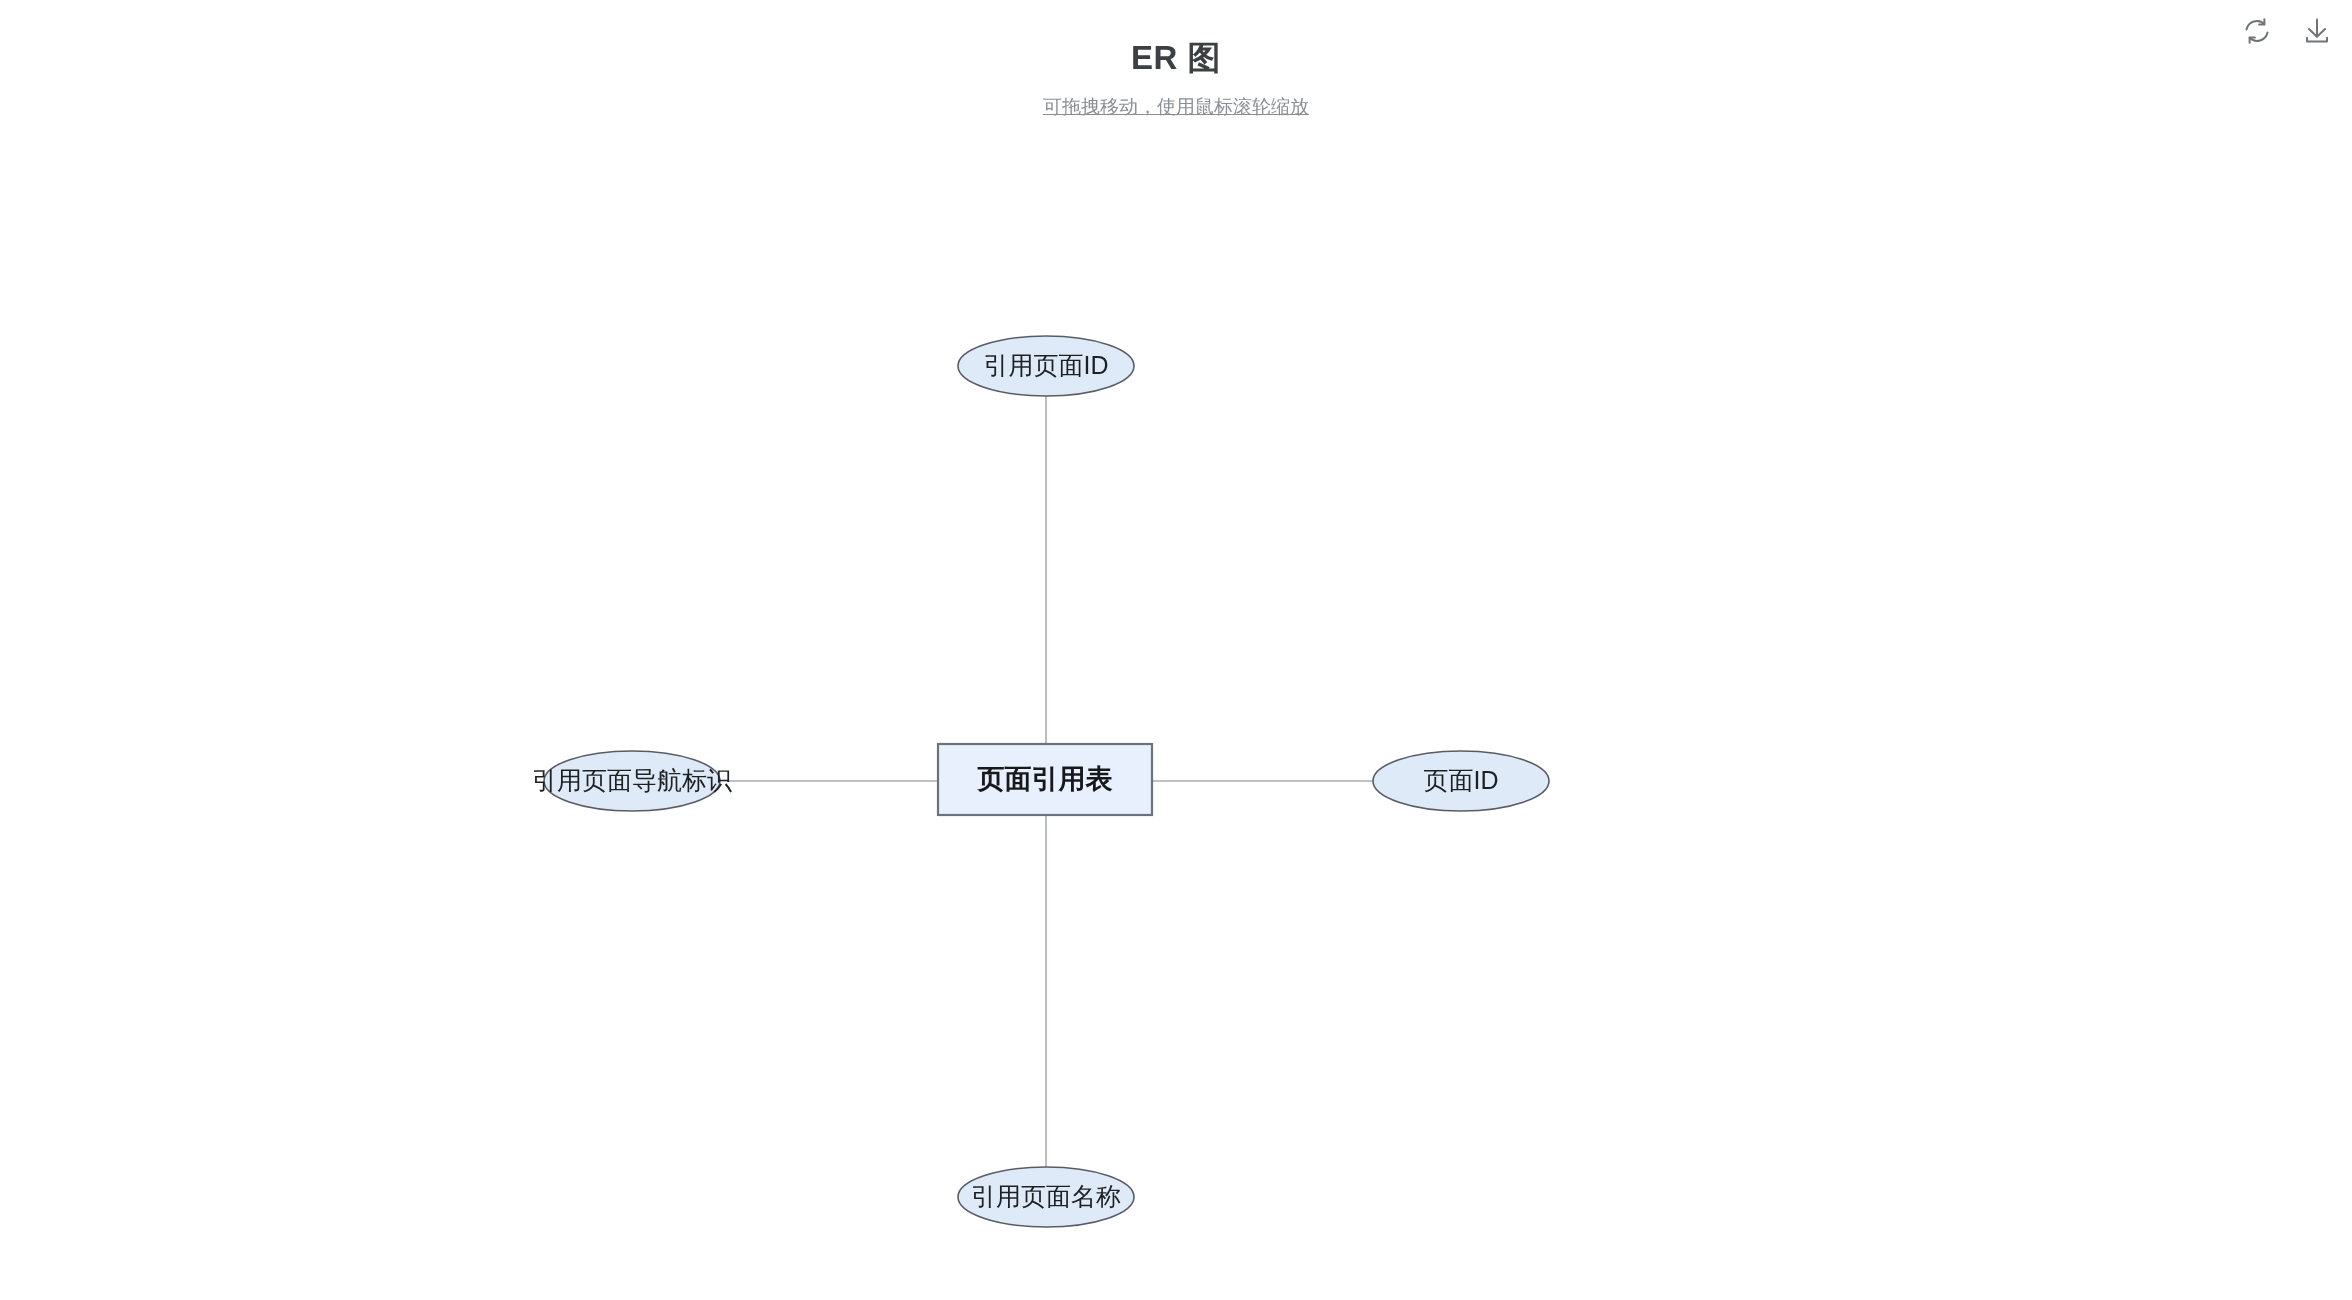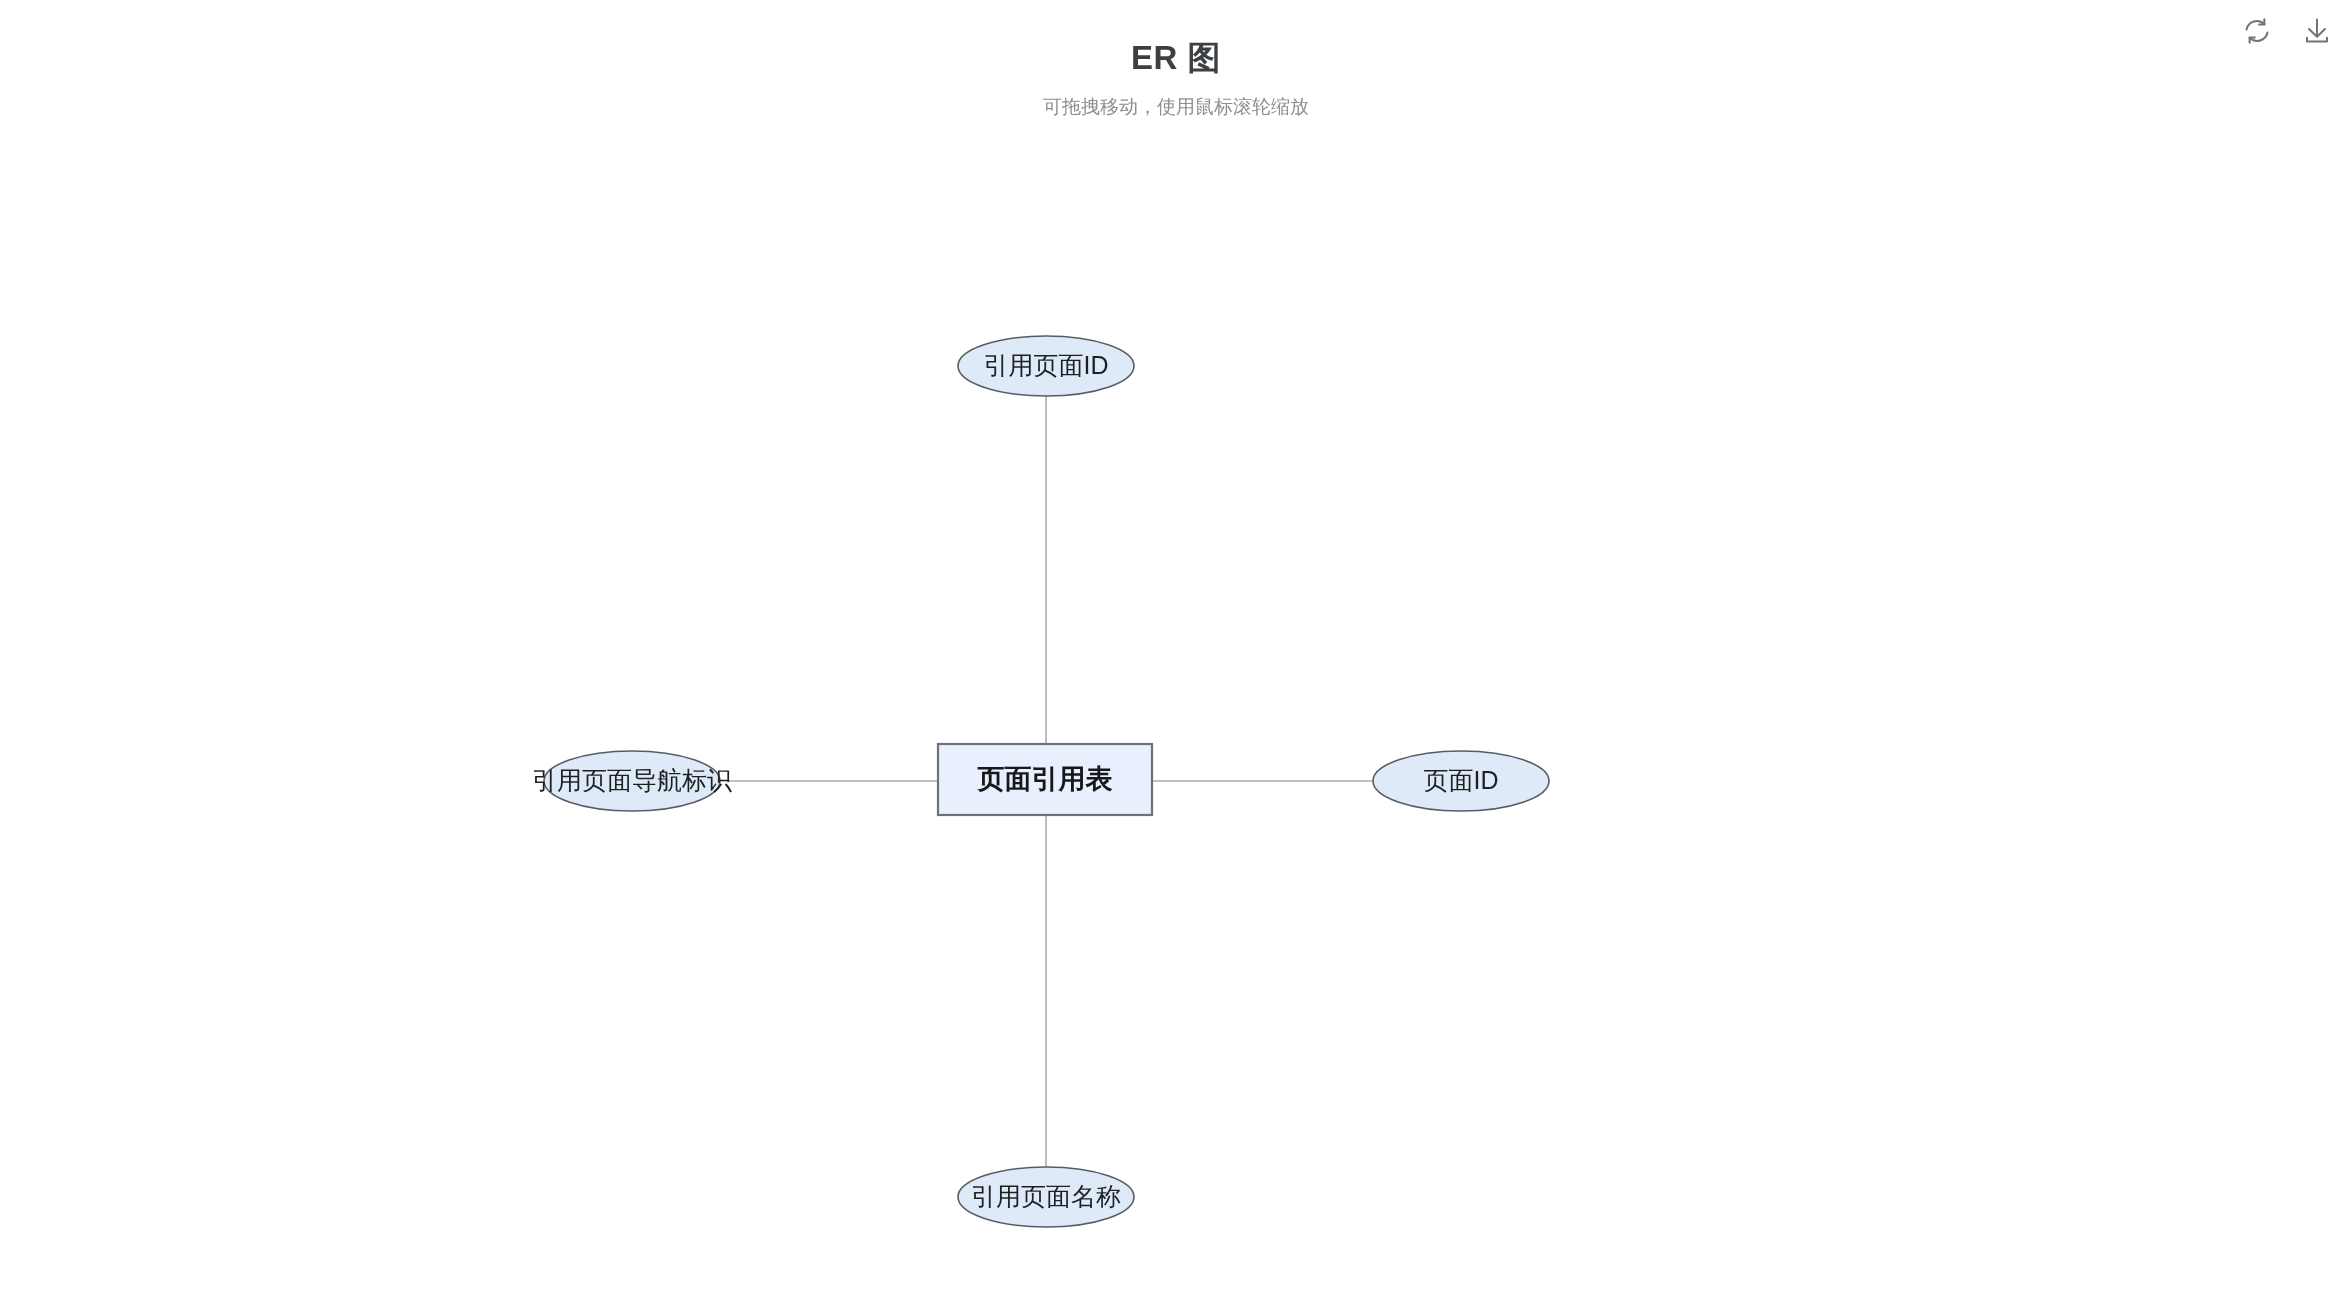--- a/index.html
+++ b/index.html
@@ -34,20 +34,21 @@
     letter-spacing: 0.5px;
     line-height: 1.2;
   }
   #page-subtitle {
     margin: 0;
     padding-top: 18px;
     font-size: 19px;
     font-weight: normal;
     color: #8a8f94;
     line-height: 1.2;
+    text-decoration: underline;
   }
 
   
   #toolbar {
     position: absolute;
     right: 16px;
     top: 12px;
     display: flex;
     align-items: center;
     gap: 22px;

